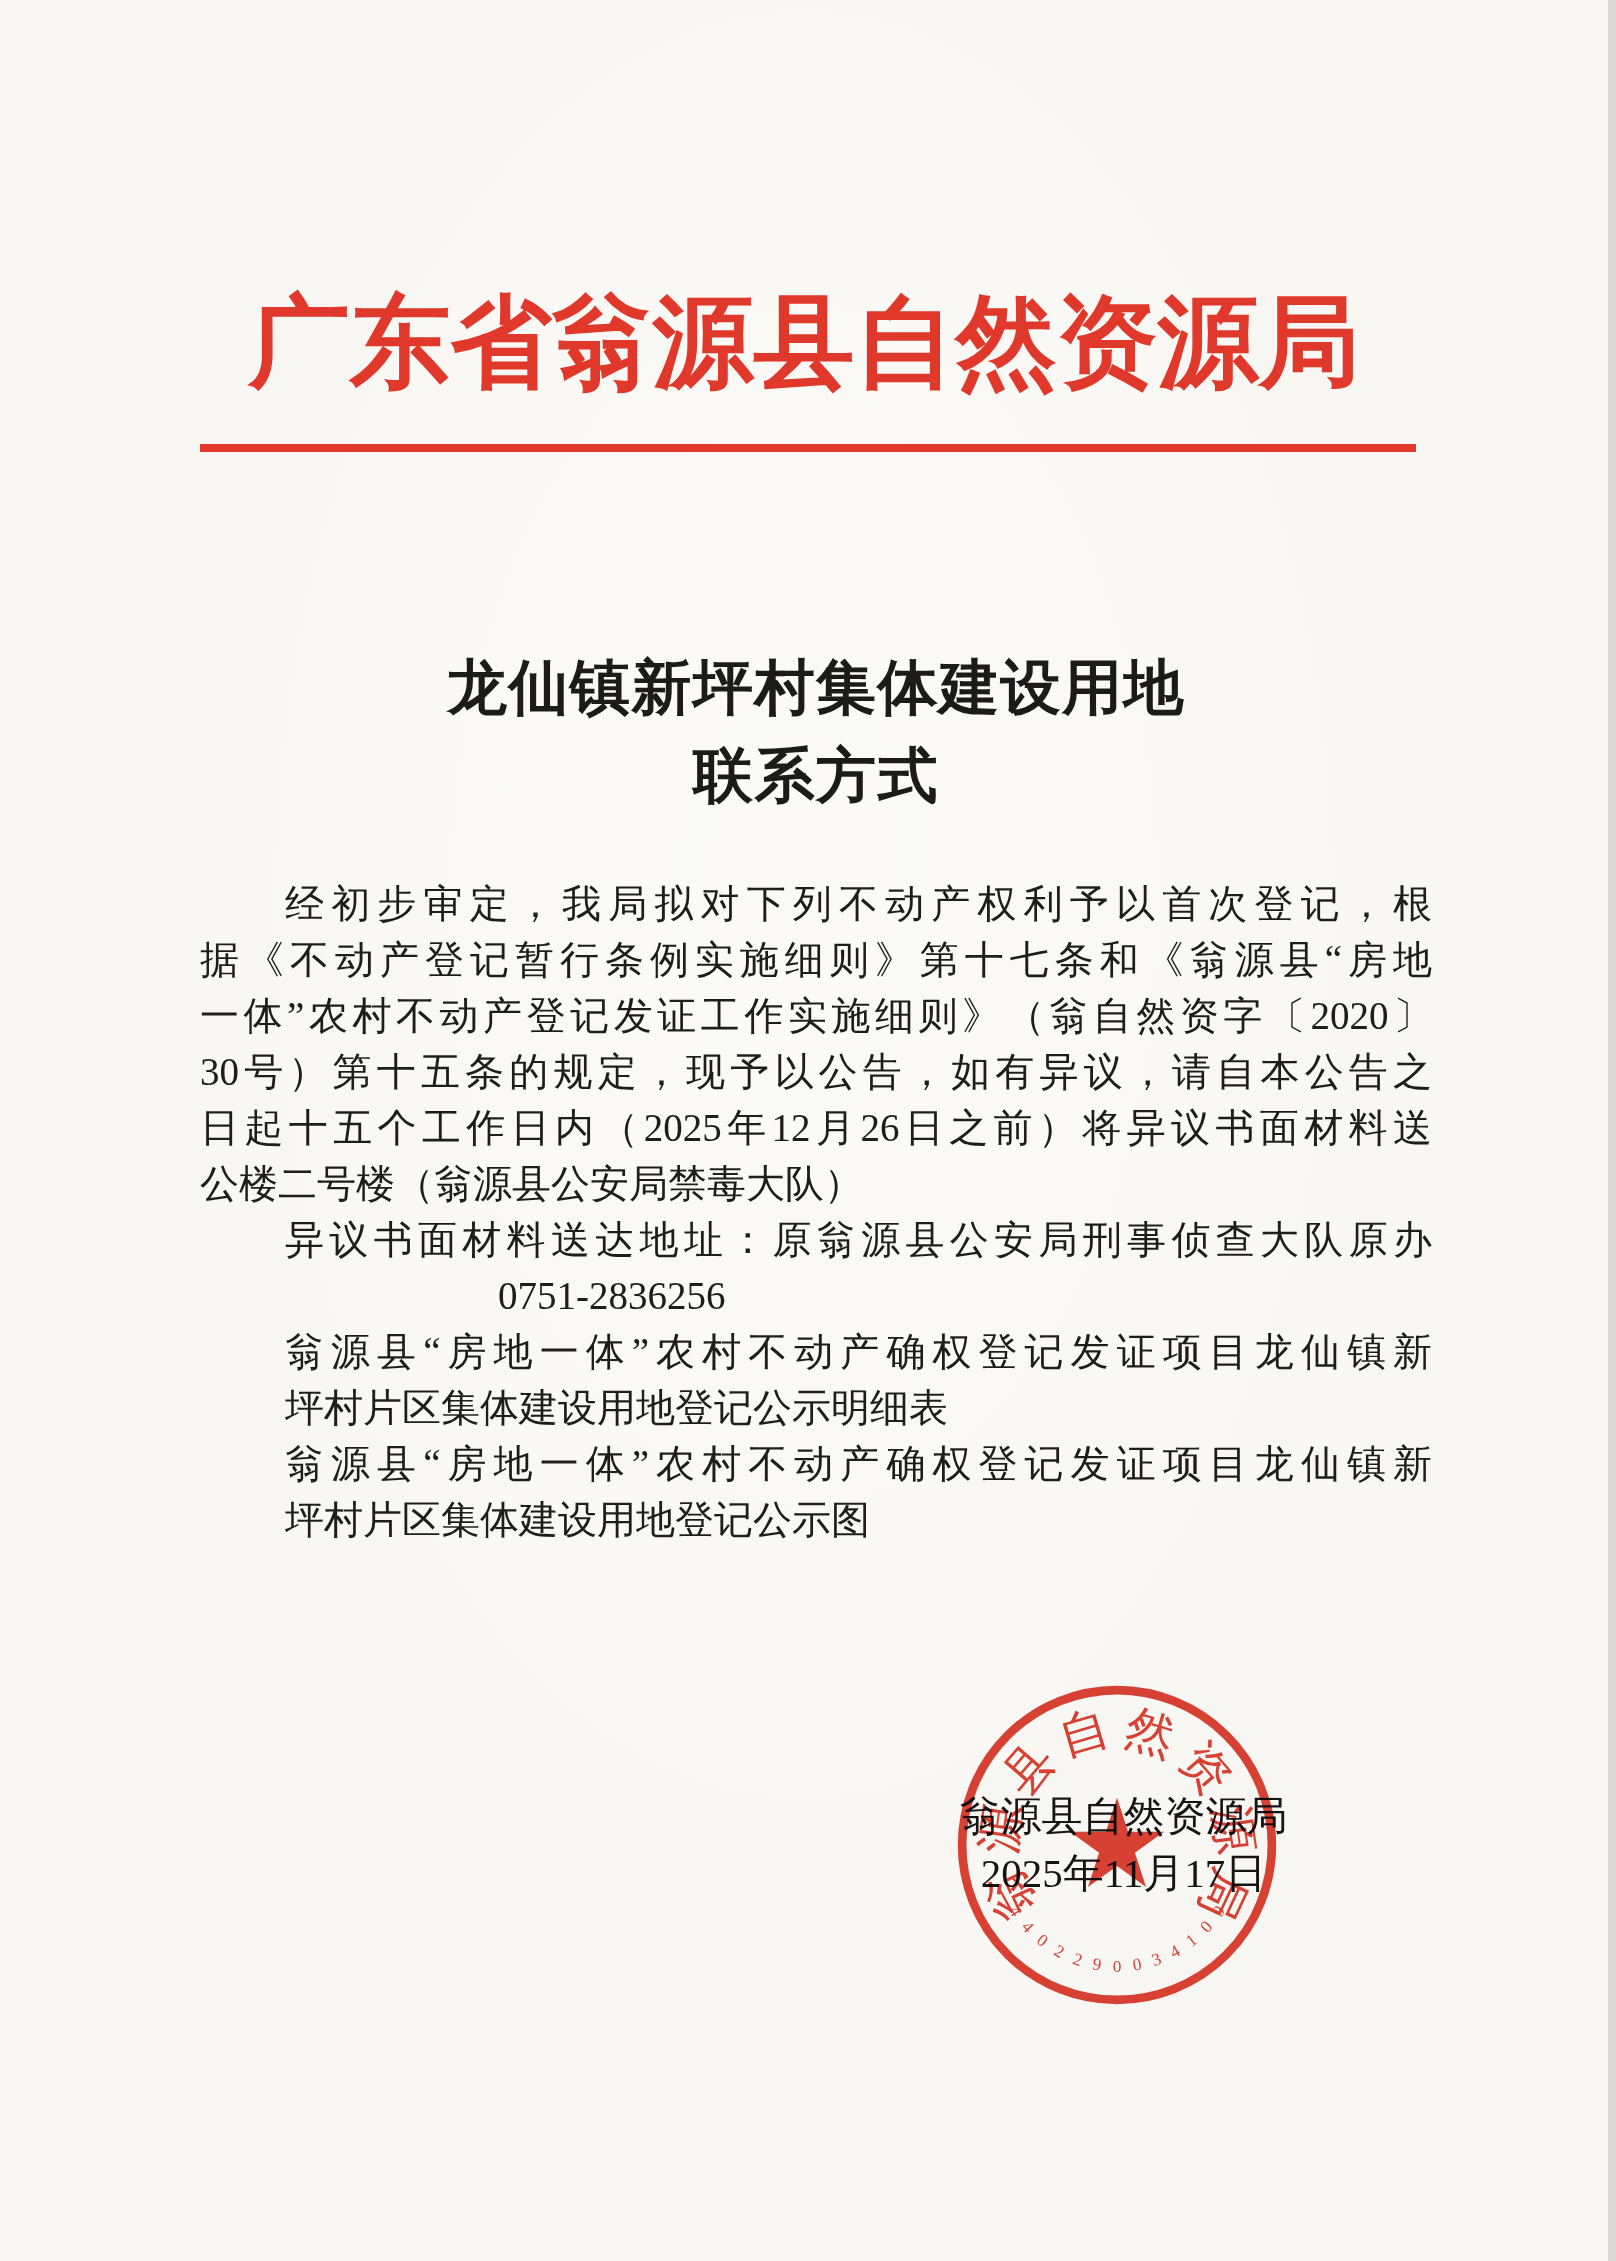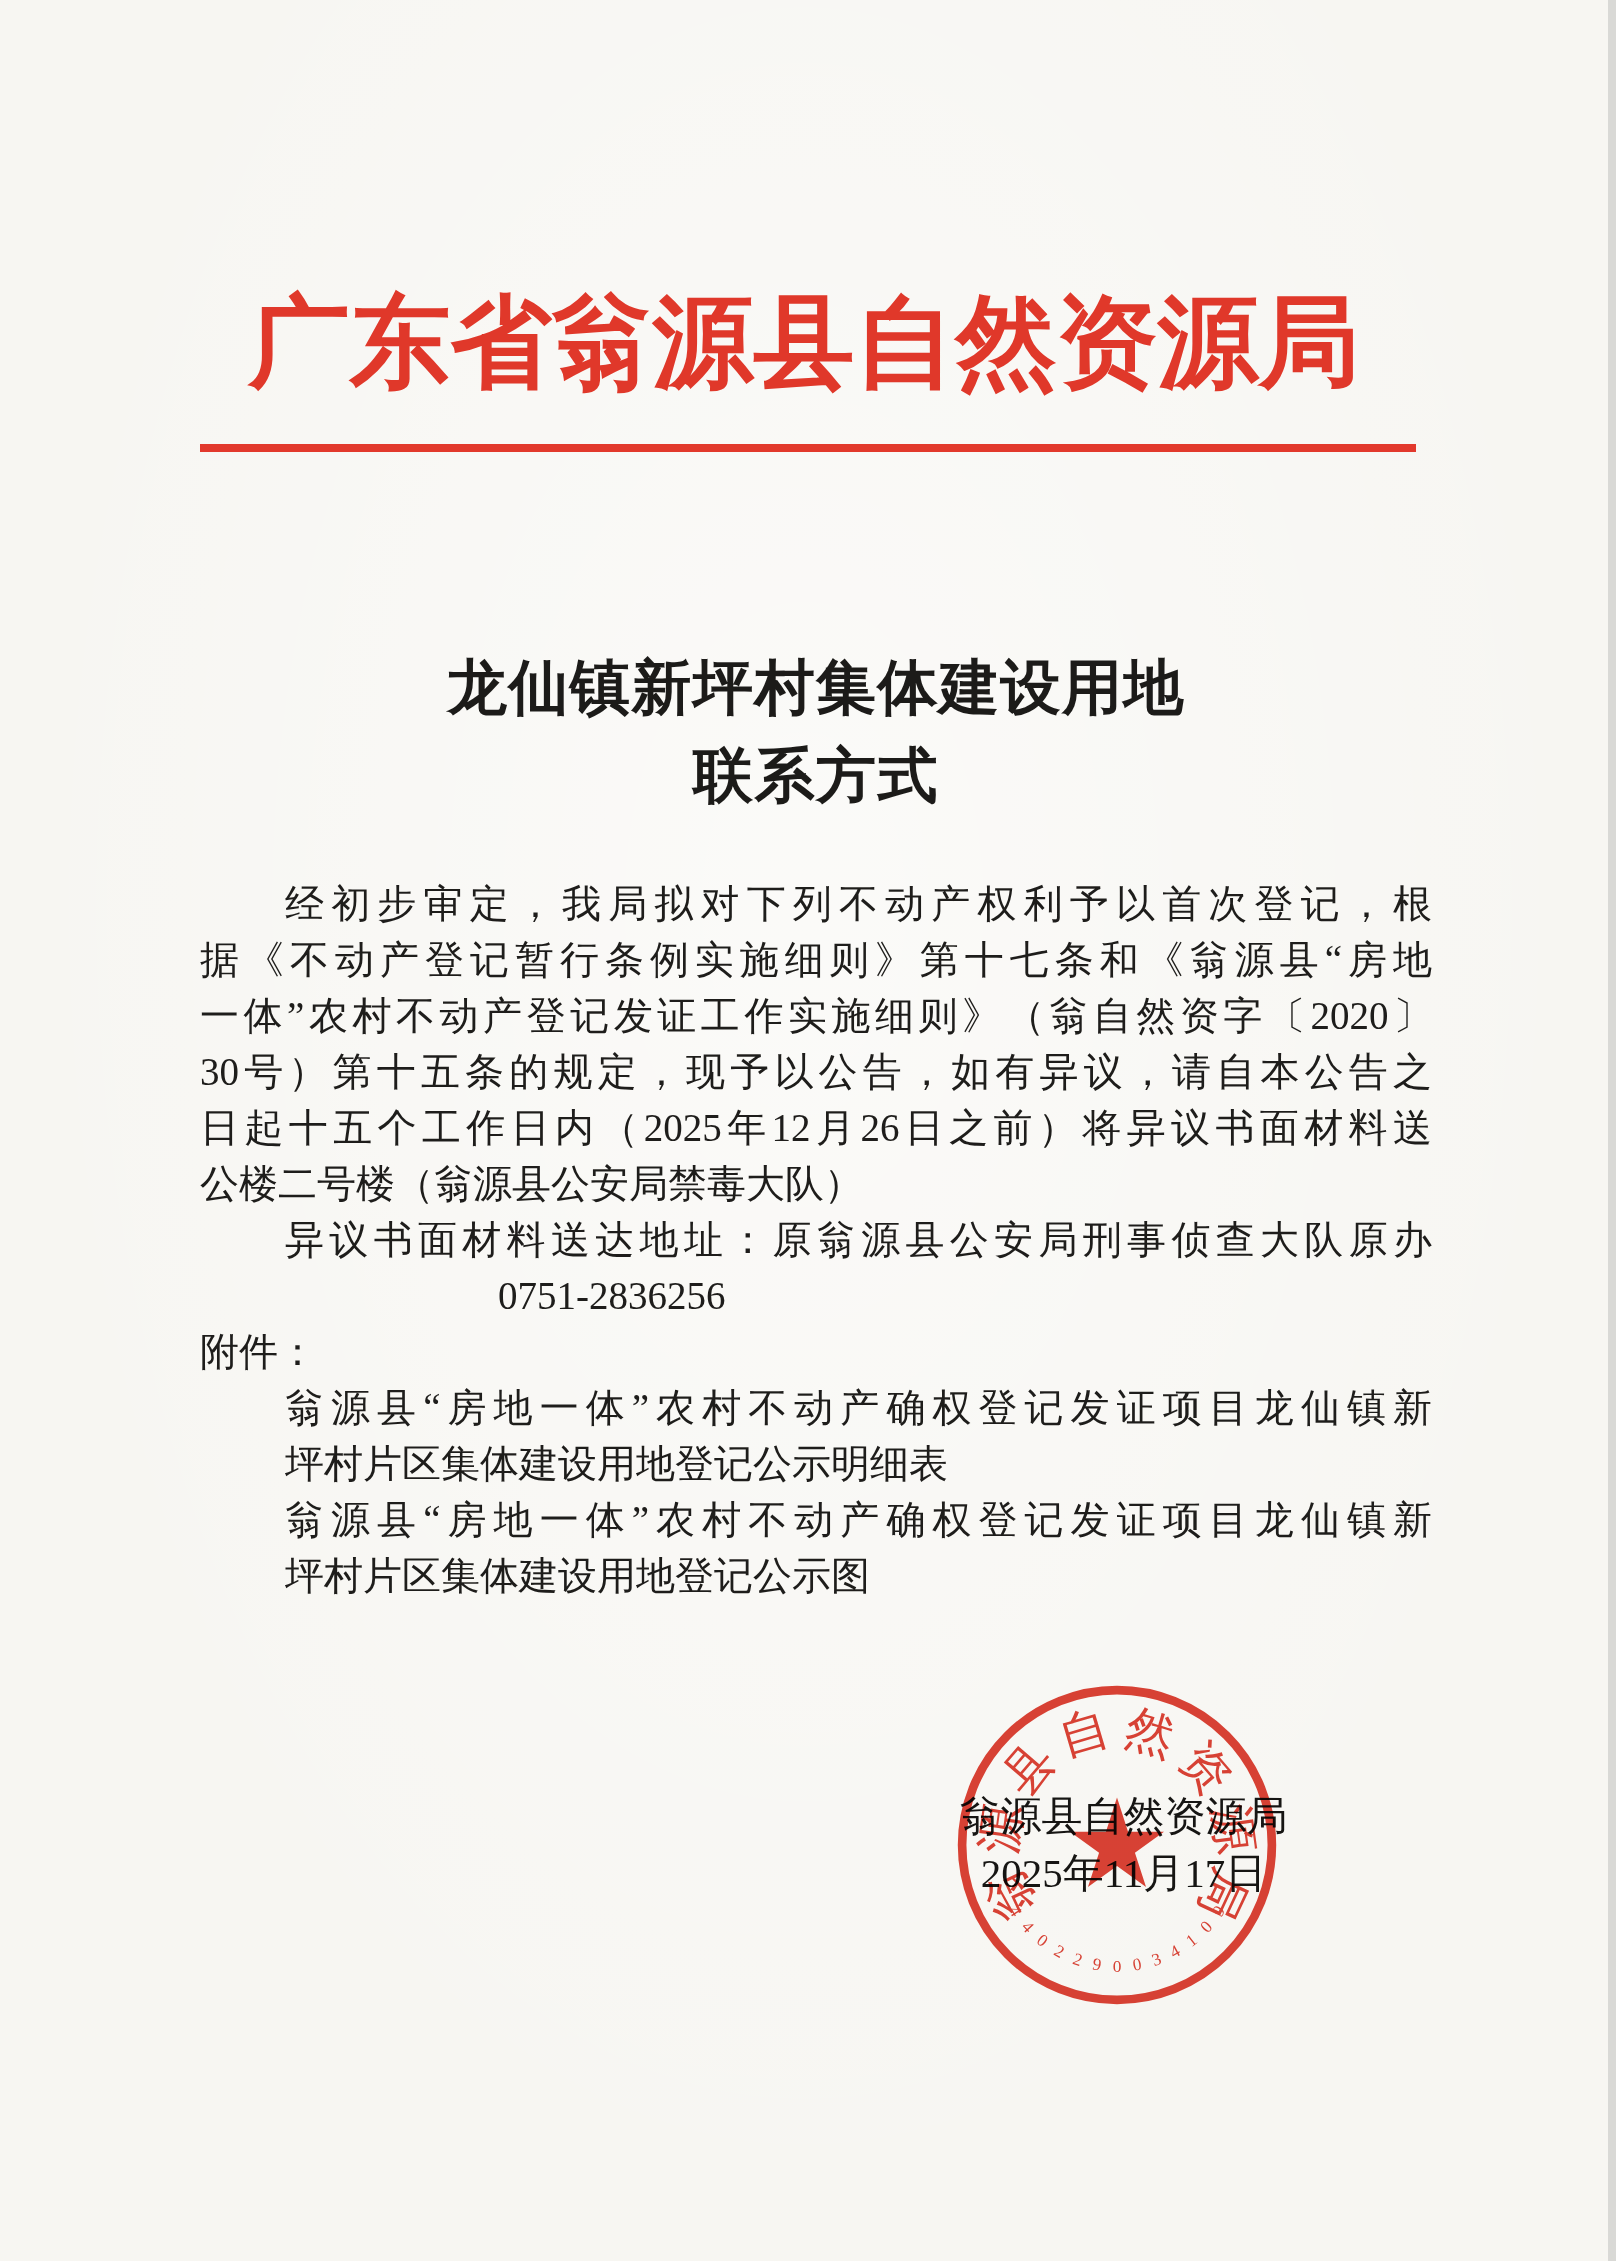--- a/index.html
+++ b/index.html
@@ -104,21 +104,20 @@
     <div class="ln j">据《不动产登记暂行条例实施细则》第十七条和《翁源县“房地</div>
     <div class="ln j">一体”农村不动产登记发证工作实施细则》（翁自然资字〔2020〕</div>
     <div class="ln j">30号）第十五条的规定，现予以公告，如有异议，请自本公告之</div>
     <div class="ln j">日起十五个工作日内（2025年12月26日之前）将异议书面材料送</div>
 
     <div class="ln last">公楼二号楼（翁源县公安局禁毒大队）</div>
     <div class="ln j ind">异议书面材料送达地址：原翁源县公安局刑事侦查大队原办</div>
 
     <div class="ln last indphone">0751-2836256</div>
 
-    <div class="ln last">附件：</div>
 
     <div class="ln j att">翁源县“房地一体”农村不动产确权登记发证项目龙仙镇新</div>
     <div class="ln last att">坪村片区集体建设用地登记公示明细表</div>
     <div class="ln j att">翁源县“房地一体”农村不动产确权登记发证项目龙仙镇新</div>
     <div class="ln last att">坪村片区集体建设用地登记公示图</div>
   </div>
 
   <div class="sign-block">
     <div>翁源县自然资源局</div>
     <div>2025年11月17日</div>

